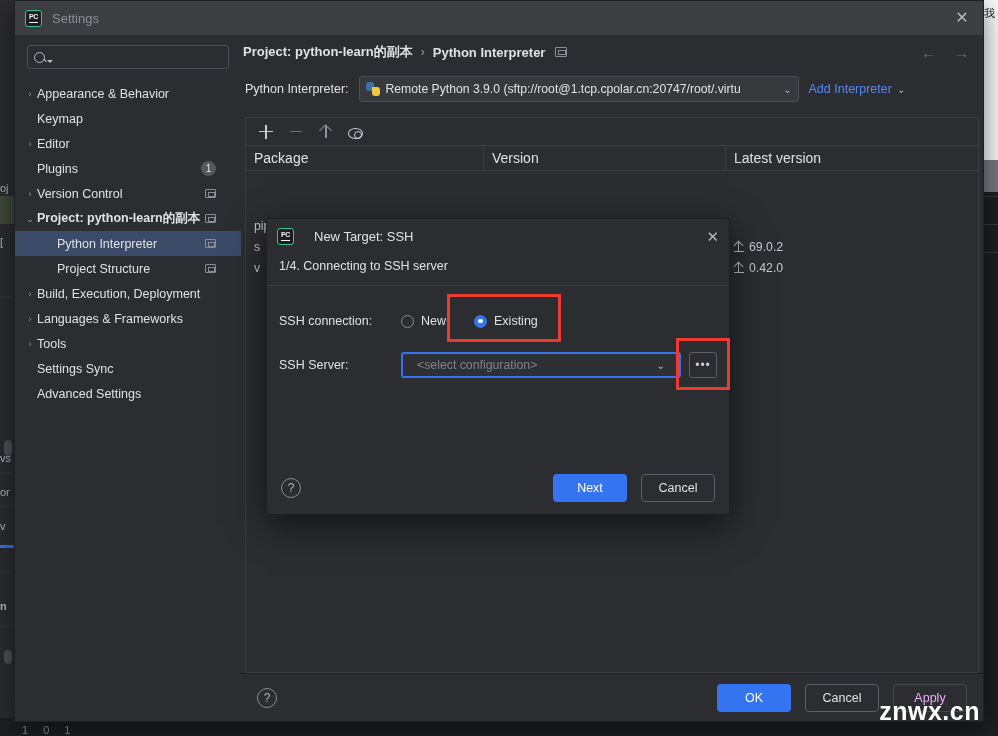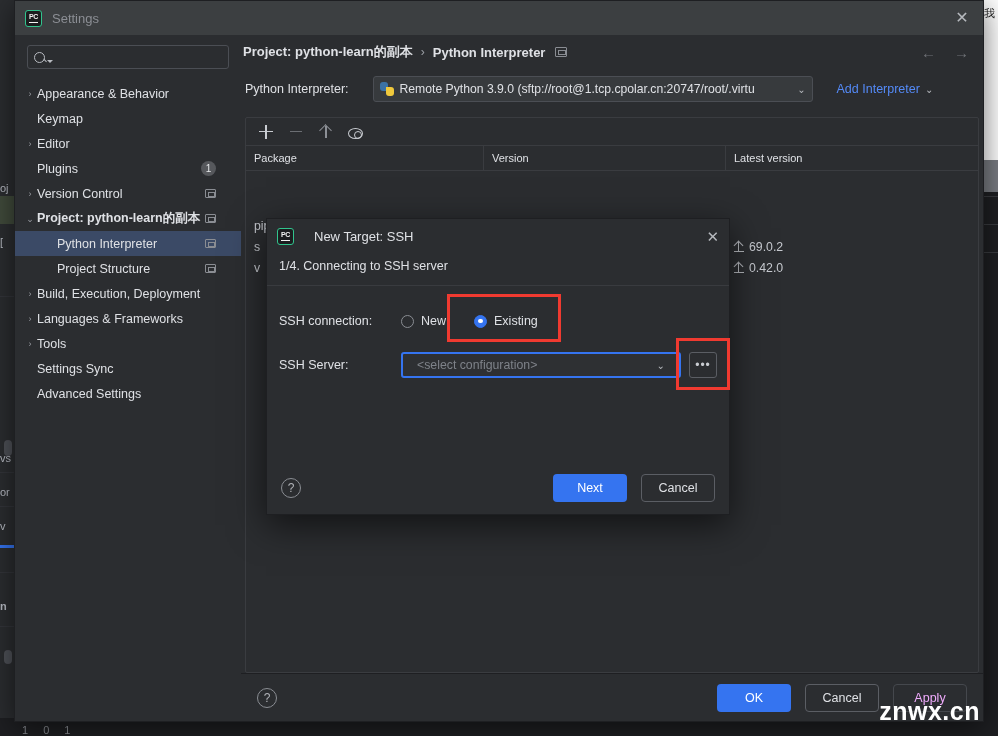--- a/index.html
+++ b/index.html
@@ -90,21 +90,21 @@
   
   .main { flex:1; background:#2b2d30; display:flex; flex-direction:column; min-width:0; position:relative;}
   .crumbs { height:34px; display:flex; align-items:center; padding:0 14px 0 2px; position:relative;}
   .crumb { font-size:13px; font-weight:bold; color:#dfe1e5; }
   .crumb-sep { margin:0 8px; color:#9b9ea4; font-size:12px;}
   .crumb-icon { margin-left:10px; width:12px; height:10px; border:1.3px solid #8a8d93; border-radius:1px; position:relative;}
   .crumb-icon:after{content:""; position:absolute; left:2px; top:2px; width:6px;height:3px;border:1.3px solid #8a8d93;}
   .nav-arrows { position:absolute; right:14px; display:flex; gap:18px; color:#6f7277; font-size:15px;}
   .nav-arrows span { cursor:pointer; }
 
-  .interp-row { height:40px; display:flex; align-items:center; padding-left:4px; gap:24px;}
+  .interp-row { height:40px; display:flex; align-items:center; padding-left:4px; gap:10px;}
   .interp-label { font-size:12.5px; color:#dfe1e5; }
   .interp-combo {
     height:26px; flex:0 0 440px; background:#373a3d; border:1px solid #4b4e54; border-radius:3px;
     display:flex; align-items:center; padding:0 6px; gap:6px; cursor:pointer; overflow:hidden;
   }
   .py-ico { width:14px; height:14px; flex:0 0 14px; position:relative; }
   .py-ico .b1{position:absolute;left:0;top:0;width:8px;height:9px;background:#3b72a5;border-radius:3px 3px 0 3px;}
   .py-ico .b2{position:absolute;right:0;bottom:0;width:8px;height:9px;background:#f0c93c;border-radius:0 3px 3px 3px;}
   .interp-text { font-size:12.2px; color:#dfe1e5; white-space:nowrap; overflow:hidden; flex:1;}
   .chev { color:#b6b9be; font-size:10px; }
@@ -118,21 +118,21 @@
   .tb-ico { width:16px; height:16px; position:relative; cursor:pointer; }
   .tb-plus:before{content:"";position:absolute;left:7px;top:1px;width:1.6px;height:14px;background:#c9ccd1;}
   .tb-plus:after{content:"";position:absolute;left:1px;top:7px;width:14px;height:1.6px;background:#c9ccd1;}
   .tb-minus:after{content:"";position:absolute;left:2px;top:7px;width:12px;height:1.6px;background:#6b6e73;}
   .tb-up:before{content:"";position:absolute;left:7px;top:2px;width:1.5px;height:12px;background:#8d9096;}
   .tb-up:after{content:"";position:absolute;left:3px;top:2px;width:8px;height:8px;border-left:1.5px solid #8d9096;border-top:1.5px solid #8d9096;transform:rotate(45deg);transform-origin:center;}
   .tb-eye { border:1.4px solid #c9ccd1; border-radius:50% 50%; width:15px; height:11px; margin-top:3px;}
   .tb-eye:after{content:"";position:absolute;left:4.5px;top:2.3px;width:6px;height:6px;border:1.4px solid #c9ccd1;border-radius:50%;}
 
   .tbl-head { height:25px; display:flex; border-bottom:1px solid #3a3c40; }
-  .th { font-size:11px; color:#dfe1e5; display:flex; align-items:center; padding-left:8px; border-right:1px solid #3a3c40;}
+  .th { font-size:14px; color:#dfe1e5; display:flex; align-items:center; padding-left:8px; border-right:1px solid #3a3c40;}
   .th:last-child{border-right:none;}
   .tbl-body { flex:1; position:relative;margin-top:44px; }
   .trow { height:21px; display:flex; align-items:center; font-size:12.3px; color:#c7cad0;}
   .td { padding-left:8px; display:flex; align-items:center; gap:5px;}
   .up-arrow { display:inline-block; width:10px; height:11px; position:relative; }
   .up-arrow:before{content:"";position:absolute;left:4px;top:1px;width:1.3px;height:9px;background:#b6b9be;}
   .up-arrow:after{content:"";position:absolute;left:1.3px;top:1px;width:6px;height:6px;border-left:1.3px solid #b6b9be;border-top:1.3px solid #b6b9be;transform:rotate(45deg);}
   .up-base{position:absolute;left:0;bottom:0;width:10px;height:1.3px;background:#b6b9be;}
 
   .footer {

